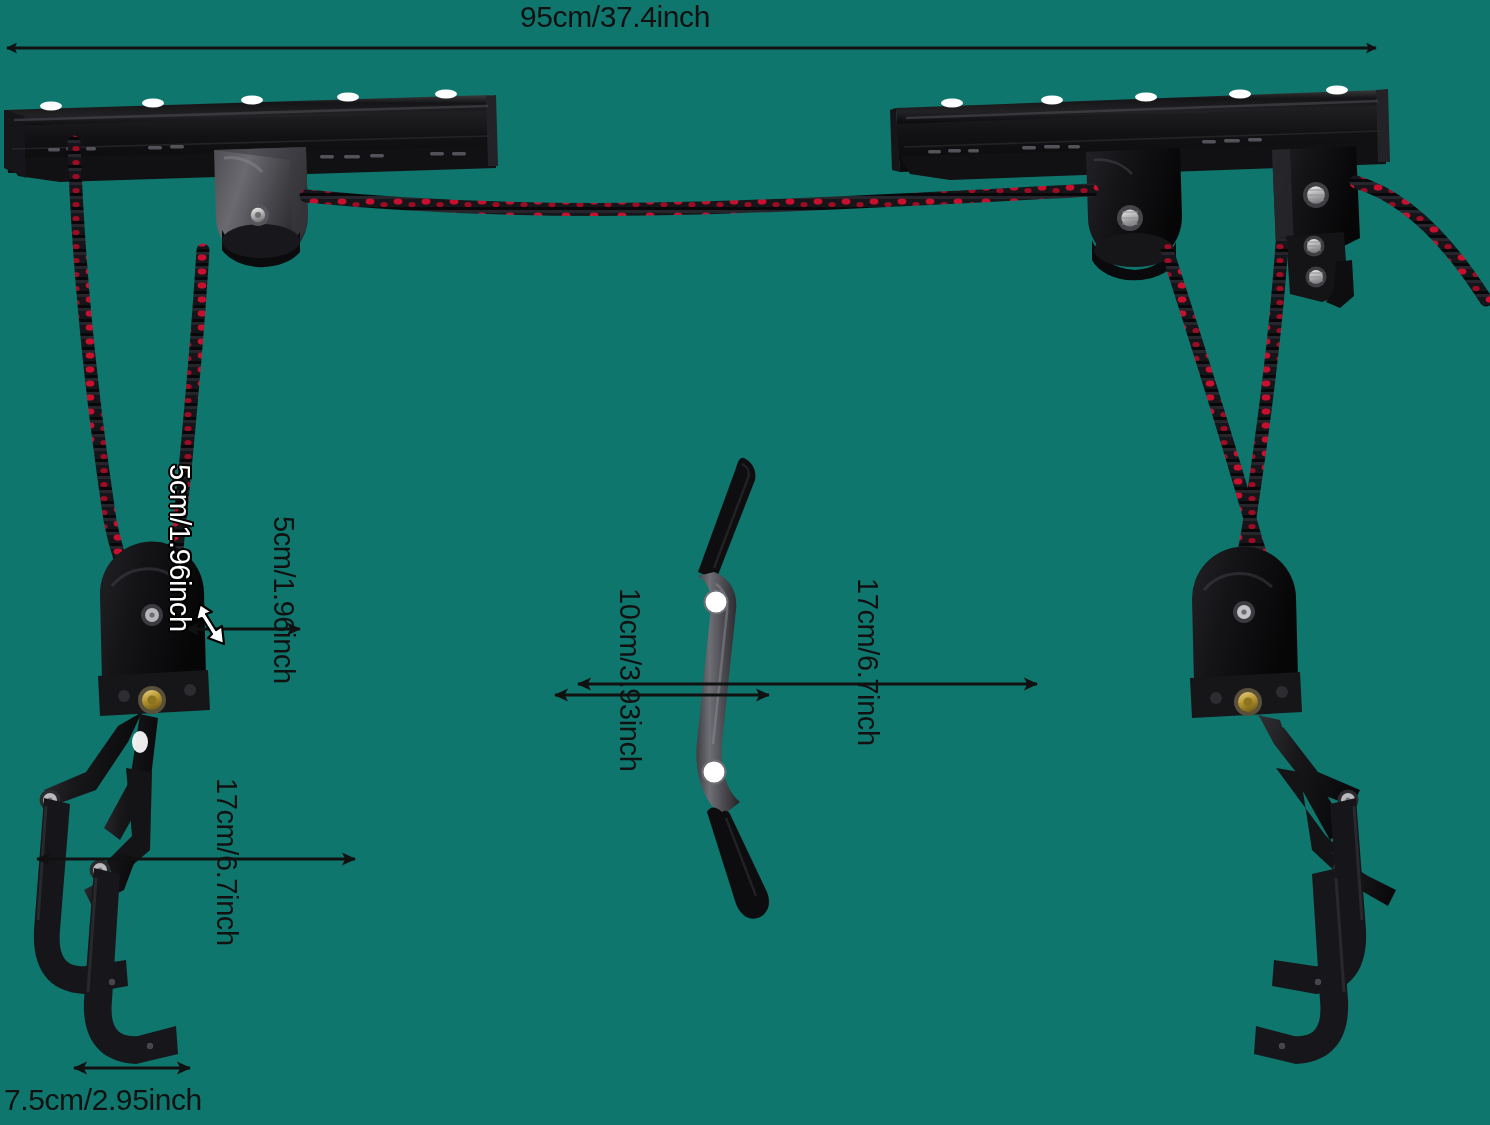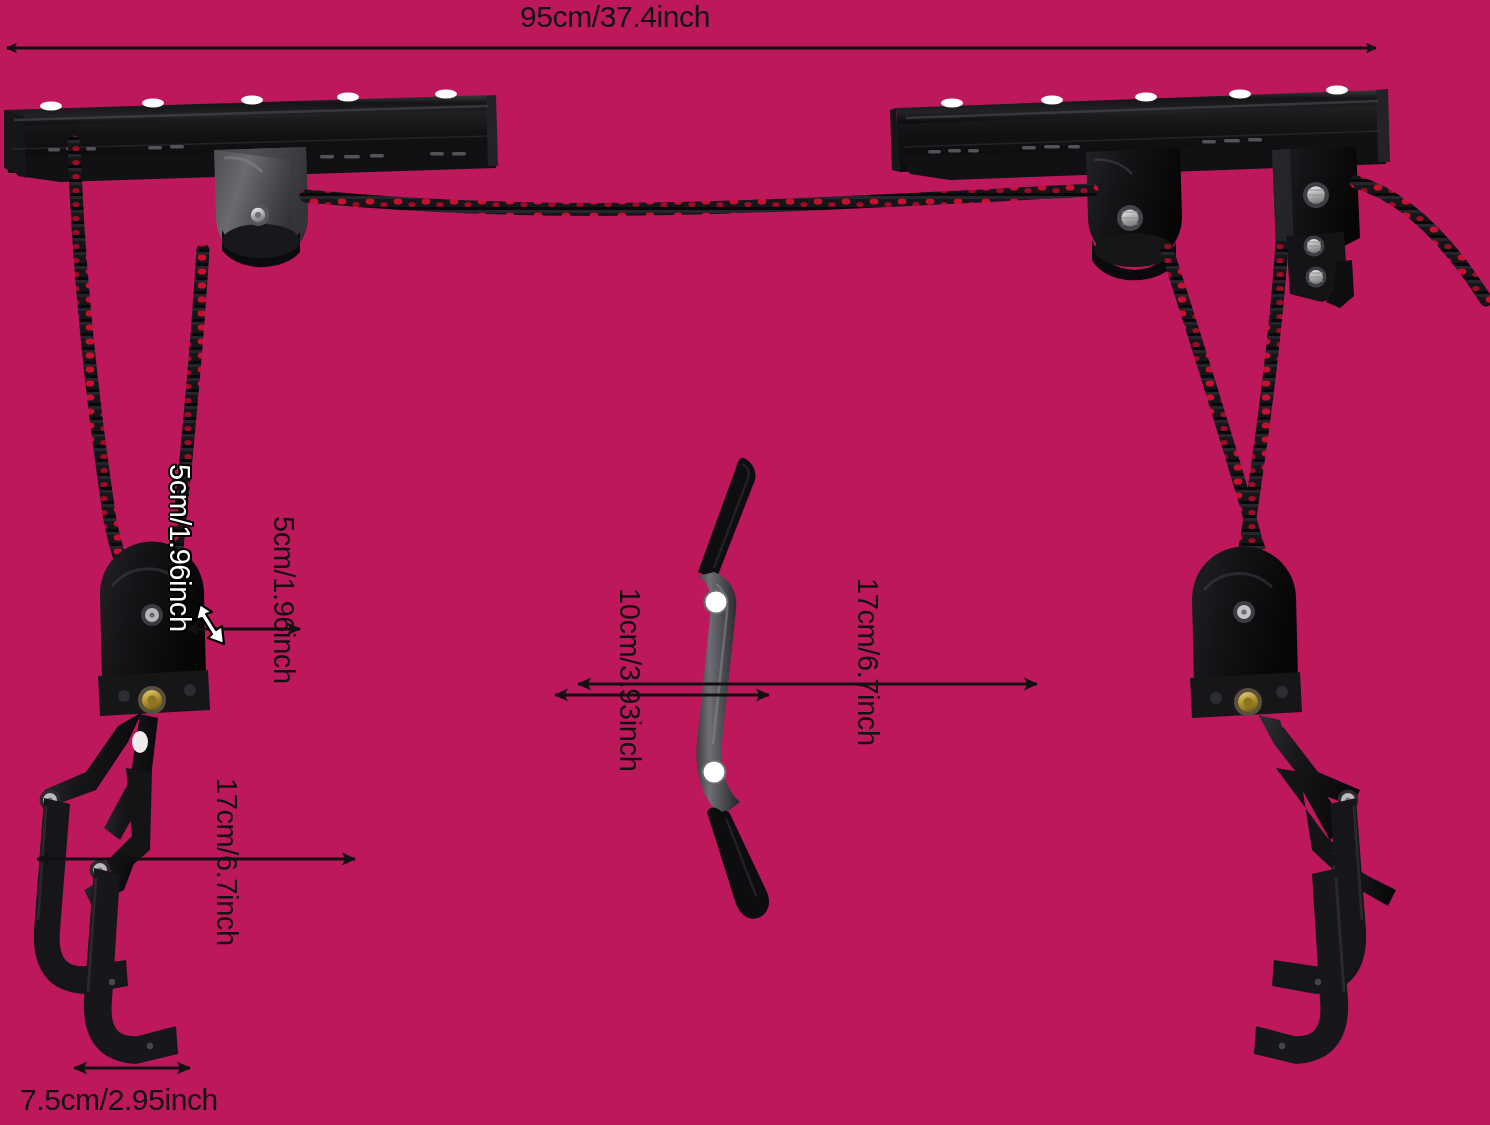--- a/index.html
+++ b/index.html
@@ -8,21 +8,21 @@
     padding: 0;
     background: #ffffff;
   }
   body {
     font-family: "Liberation Sans", sans-serif;
   }
   #stage {
     position: relative;
     width: 1490px;
     height: 1125px;
-    background: #be185d;
+    background: #0f766e;
     overflow: hidden;
   }
   #art {
     position: absolute;
     left: 0;
     top: 0;
     width: 1490px;
     height: 1125px;
   }
   .dim-label {
@@ -33,21 +33,21 @@
     font-weight: 400;
     letter-spacing: -0.4px;
   }
   .lbl-top {
     font-size: 30px;
     left: 520px;
     top: 0px;
   }
   .lbl-bottom {
     font-size: 30px;
-    left: 20px;
+    left: 4px;
     top: 1083px;
   }
   .rot {
     transform-origin: 0 0;
     transform: rotate(90deg);
   }
   .lbl-5cm-black {
     font-size: 29px;
     left: 300px;
     top: 516px;

